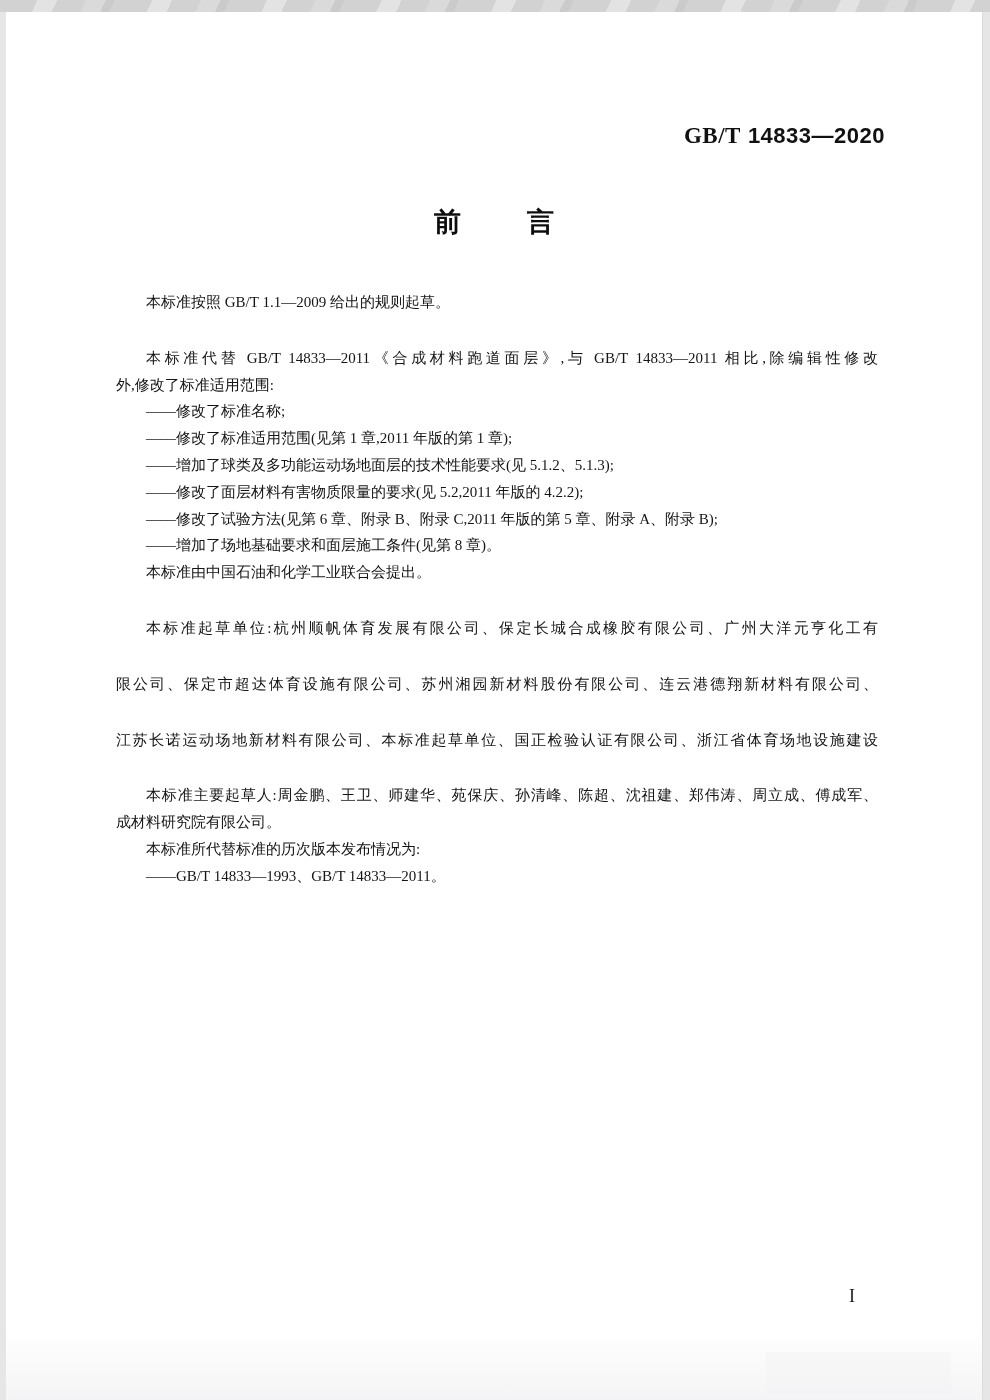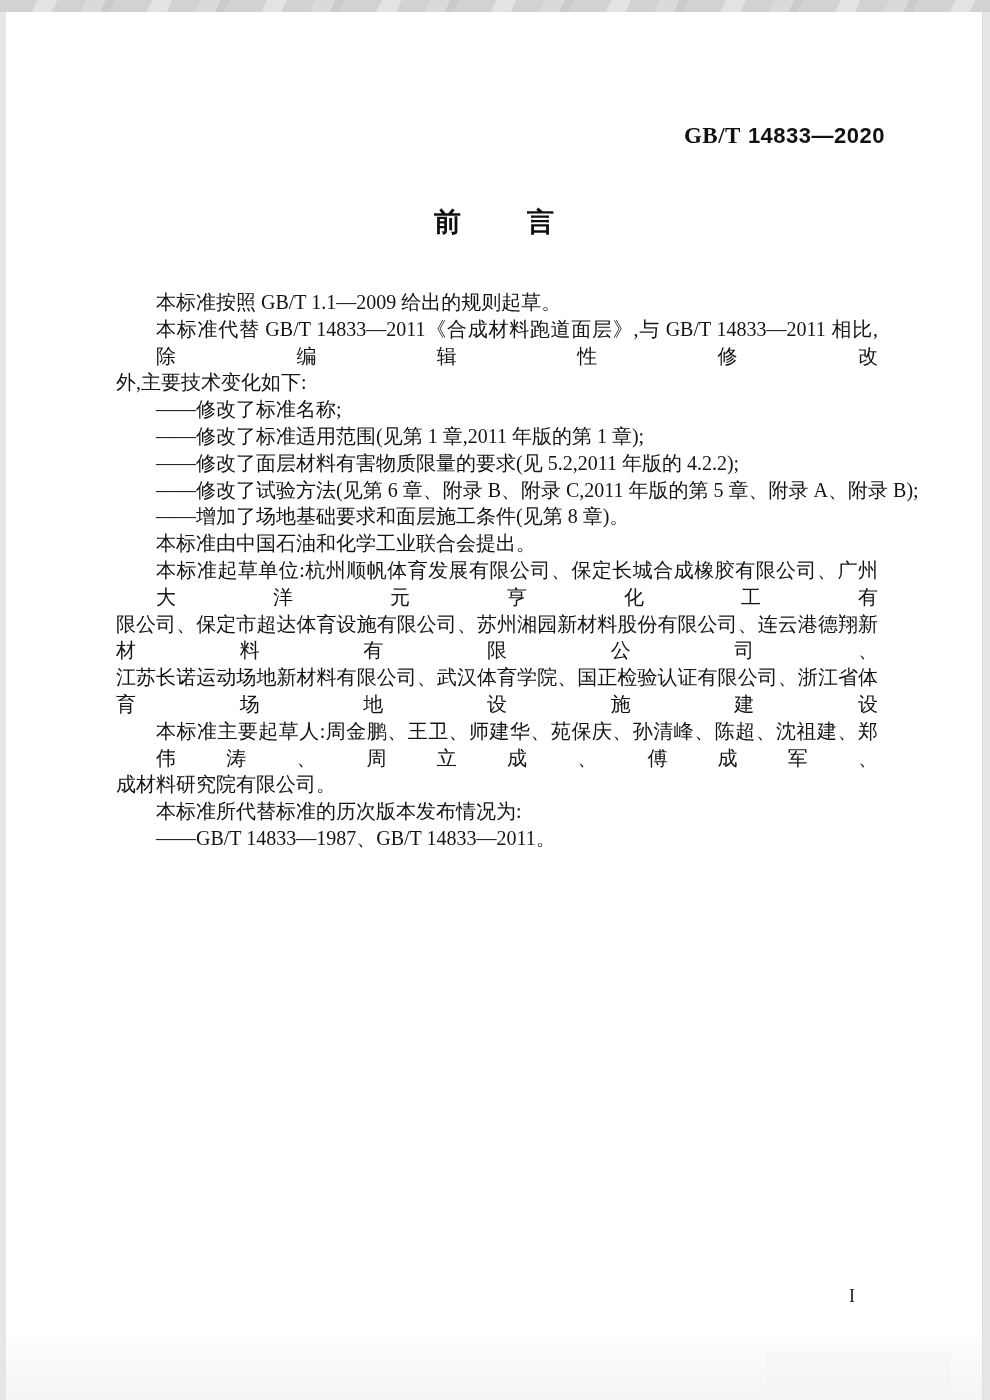--- a/index.html
+++ b/index.html
@@ -91,35 +91,36 @@
     font-weight: bold;
     font-size: 27px;
     color: #0d0d0d;
   }
 
   .body-text {
     position: absolute;
     top: 277px;
     left: 110px;
     width: 762px;
-    font-size: 20px;
+    font-size: 15px;
     line-height: 26.8px;
     color: #141414;
   }
   .body-text .line {
     white-space: nowrap;
     text-align: left;
   }
   .body-text .line.indent {
     padding-left: 2em;
   }
   .body-text .line.fill {
     white-space: normal;
     text-align: justify;
     text-align-last: justify;
+    margin-top: 29px;
   }
 
   .page-number {
     position: absolute;
     left: 843px;
     top: 1274px;
     font-size: 18px;
     color: #222;
     font-family: "Liberation Serif", "DejaVu Serif", serif;
   }
@@ -137,34 +138,35 @@
     </div>
 
     <div class="doc-title">
       <span>前</span>
       <span>言</span>
     </div>
 
     <div class="body-text">
         <div class="line indent">本标准按照 GB/T 1.1—2009 给出的规则起草。</div>
         <div class="line indent fill">本标准代替 GB/T 14833—2011《合成材料跑道面层》,与 GB/T 14833—2011 相比,除编辑性修改</div>
-        <div class="line">外,主要技术变化如下:</div>
+        <div class="line">外,修改了标准适用范围:</div>
         <div class="line indent">——修改了标准名称;</div>
         <div class="line indent">——修改了标准适用范围(见第 1 章,2011 年版的第 1 章);</div>
+        <div class="line indent">——增加了球类及多功能运动场地面层的技术性能要求(见 5.1.2、5.1.3);</div>
         <div class="line indent">——修改了面层材料有害物质限量的要求(见 5.2,2011 年版的 4.2.2);</div>
         <div class="line indent">——修改了试验方法(见第 6 章、附录 B、附录 C,2011 年版的第 5 章、附录 A、附录 B);</div>
         <div class="line indent">——增加了场地基础要求和面层施工条件(见第 8 章)。</div>
         <div class="line indent">本标准由中国石油和化学工业联合会提出。</div>
         <div class="line indent fill">本标准起草单位:杭州顺帆体育发展有限公司、保定长城合成橡胶有限公司、广州大洋元亨化工有</div>
         <div class="line fill">限公司、保定市超达体育设施有限公司、苏州湘园新材料股份有限公司、连云港德翔新材料有限公司、</div>
-        <div class="line fill">江苏长诺运动场地新材料有限公司、武汉体育学院、国正检验认证有限公司、浙江省体育场地设施建设</div>
+        <div class="line fill">江苏长诺运动场地新材料有限公司、本标准起草单位、国正检验认证有限公司、浙江省体育场地设施建设</div>
         <div class="line indent fill">本标准主要起草人:周金鹏、王卫、师建华、苑保庆、孙清峰、陈超、沈祖建、郑伟涛、周立成、傅成军、</div>
         <div class="line">成材料研究院有限公司。</div>
         <div class="line indent">本标准所代替标准的历次版本发布情况为:</div>
-        <div class="line indent">——GB/T 14833—1987、GB/T 14833—2011。</div>
+        <div class="line indent">——GB/T 14833—1993、GB/T 14833—2011。</div>
       </div>
 
     <div class="page-number">I</div>
 
     <div class="page-bottom-patch"></div>
     <div class="page-bottom-tint"></div>
   </div>
 </div>
 
 </body></html>

